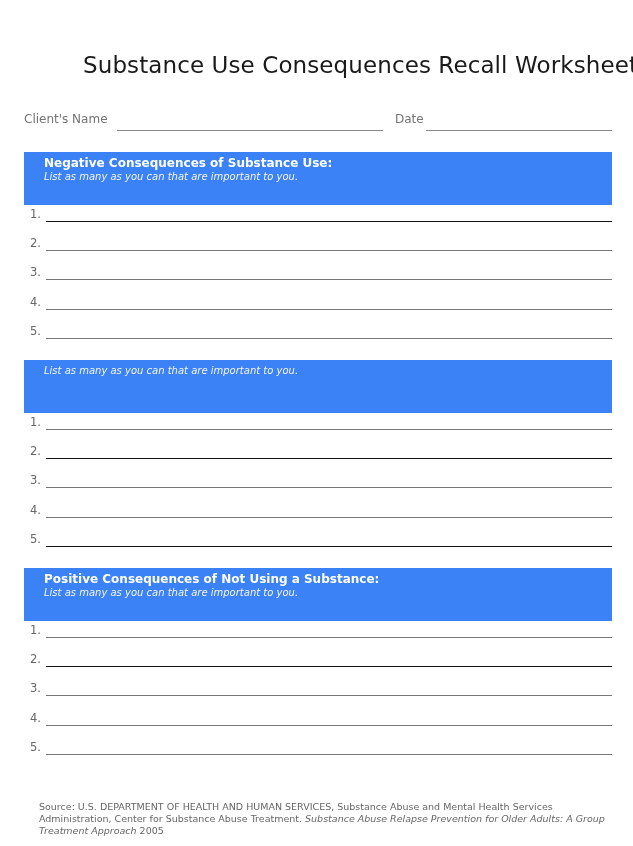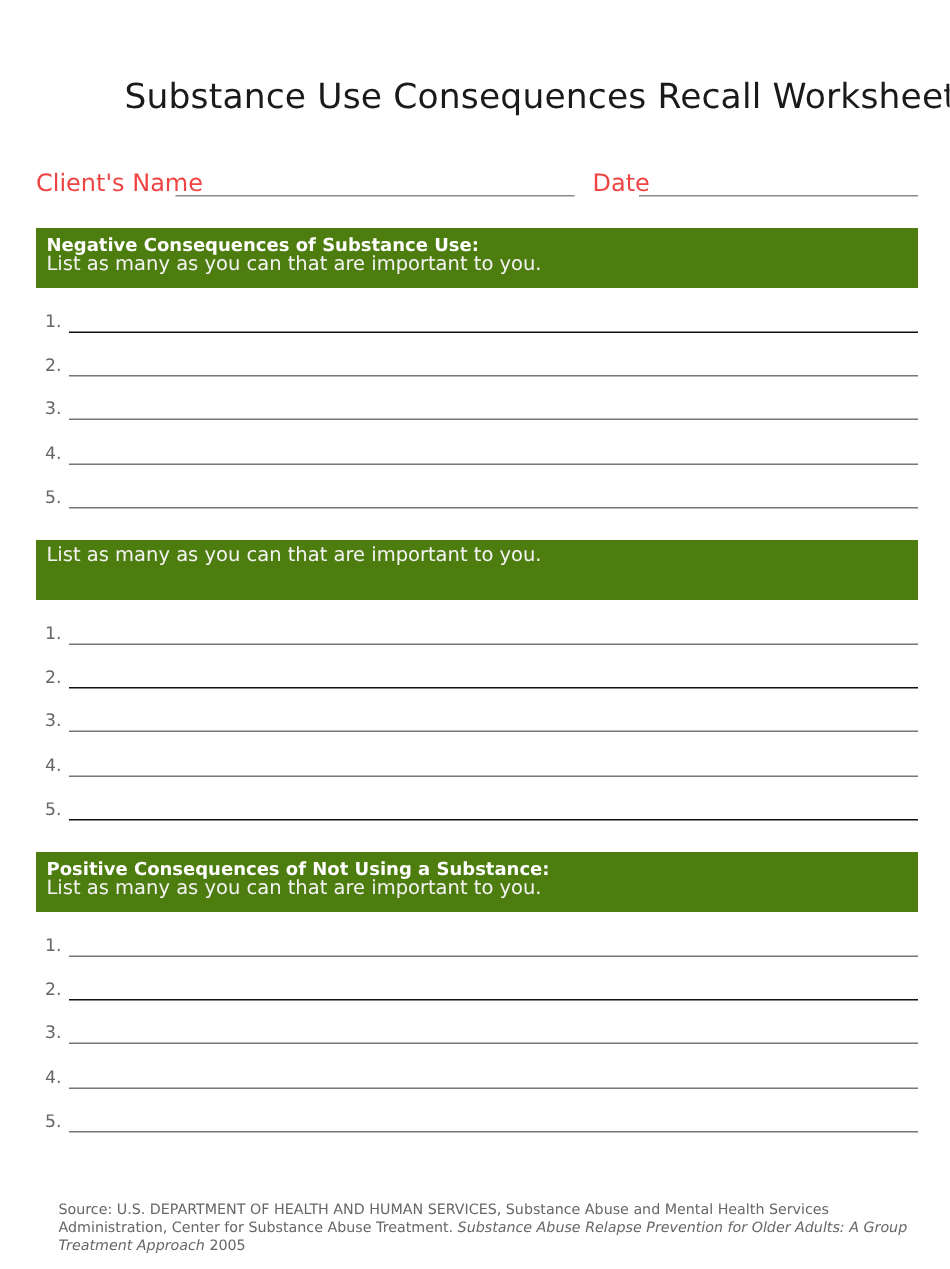--- a/index.html
+++ b/index.html
@@ -1,27 +1,27 @@
 <!DOCTYPE html>
 <html><head>
   <meta charset="utf-8">
   <style>
     html, body { margin: 0; padding: 0; background: #ffffff; }
     body { width: 633px; height: 846px; position: relative; overflow: hidden;
            font-family: "DejaVu Sans", sans-serif; color: #222; }
     .title { position: absolute; left: 83px; top: 37px; font-size: 23px;
              font-weight: normal; color: #1a1a1a; letter-spacing: 0.1px; white-space: nowrap; }
     .meta-row { position: absolute; top: 112px; left: 24px; width: 588px; height: 20px; }
-    .meta-label { position: absolute; top: 0; font-size: 16px; color: #ef4444; }
+    .meta-label { position: absolute; top: 0; font-size: 12px; color: #737373; }
     .meta-line { position: absolute; top: 18px; height: 1px; background: #8a8a8a; }
     .section { position: absolute; left: 24px; width: 588px; }
-    .section-header { background: #4d7c0f; height: 40px; box-sizing: border-box;
-                      padding: 4px 6px 0 7px; color: #fff; }
+    .section-header { background: #3b82f6; height: 53px; box-sizing: border-box;
+                      padding: 4px 6px 0 20px; color: #fff; }
     .section-title { font-size: 12px; font-weight: bold; line-height: 14px; white-space: nowrap; }
-    .section-sub { font-size: 13px; line-height: 14px; white-space: nowrap; color: #f4f4f4; }
+    .section-sub { font-size: 10px; font-style: italic; line-height: 14px; white-space: nowrap; color: #f4f4f4; }
     .item { position: absolute; left: 0; width: 588px; height: 20px; }
     .item-num { position: absolute; left: 6px; top: 2px; font-size: 11.5px; color: #666; }
     .item-line { position: absolute; left: 22px; right: 0; top: 16px; height: 1px; background: #777; cursor: text; }
     .item-line.dark { background: #111; }
     .footer { position: absolute; left: 24px; top: 801px; width: 580px; font-size: 9.5px;
               line-height: 12px; color: #666; margin-left: 15px; }
     .footer i { font-style: italic; }
   </style>
 </head>
 <body>

